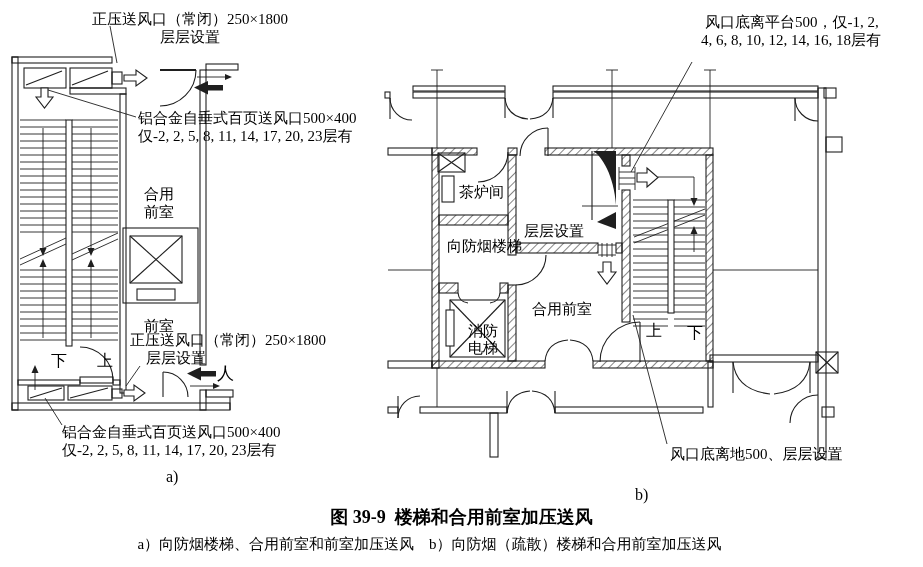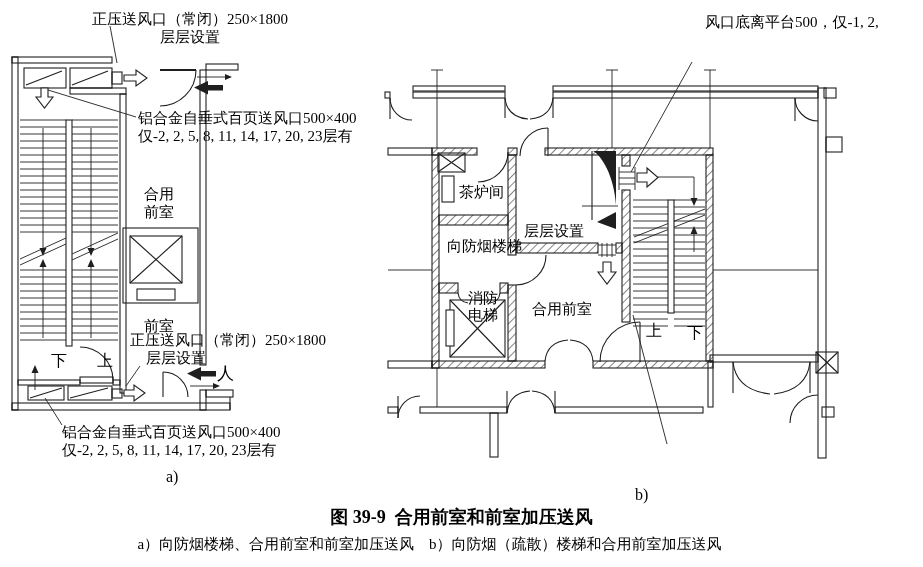--- a/index.html
+++ b/index.html
@@ -295,36 +295,38 @@
 
 <div class="txt" style="left:62px;top:423px;">
   <div>铝合金自垂式百页送风口500×400</div>
   <div>仅-2, 2, 5, 8, 11, 14, 17, 20, 23层有</div>
 </div>
 
 <div class="txt lbl" style="left:166px;top:467px;">a)</div>
 
 <div class="txt" style="left:705px;top:13px;">
   <div>风口底离平台500，仅-1, 2,</div>
+  <div style="margin-left:-4px;">4, 6, 8, 10, 12, 14, 16, 18层有</div>
 </div>
 
 <div class="txt" style="left:459px;top:183px;">茶炉间</div>
 <div class="txt" style="left:447px;top:237px;">向防烟楼梯</div>
 <div class="txt" style="left:524px;top:222px;">层层设置</div>
-<div class="txt ctr" style="left:462px;top:290px;width:42px;line-height:1.15;">
+<div class="txt ctr" style="left:462px;top:323px;width:42px;line-height:1.15;">
   <div>消防</div>
   <div>电梯</div>
 </div>
 <div class="txt" style="left:532px;top:300px;">合用前室</div>
 <div class="txt lbl" style="left:646px;top:321px;">上</div>
 <div class="txt lbl" style="left:687px;top:323px;">下</div>
 
 <div class="txt" style="left:670px;top:445px;">
+  <div>风口底离地500、层层设置</div>
 </div>
 
 <div class="txt lbl" style="left:635px;top:485px;">b)</div>
 
 <div class="txt cap ctr" style="left:0px;top:507px;width:923px;">
-  <span>图 39-9</span>&nbsp;&nbsp;<span>合用前室和前室加压送风</span>
+  <span>图 39-9</span>&nbsp;&nbsp;<span>楼梯和合用前室加压送风</span>
 </div>
 <div class="txt sub ctr" style="left:0px;top:535px;width:859px;">a）向防烟楼梯、合用前室和前室加压送风　b）向防烟（疏散）楼梯和合用前室加压送风</div>
 
 </div>
 
 </body></html>

